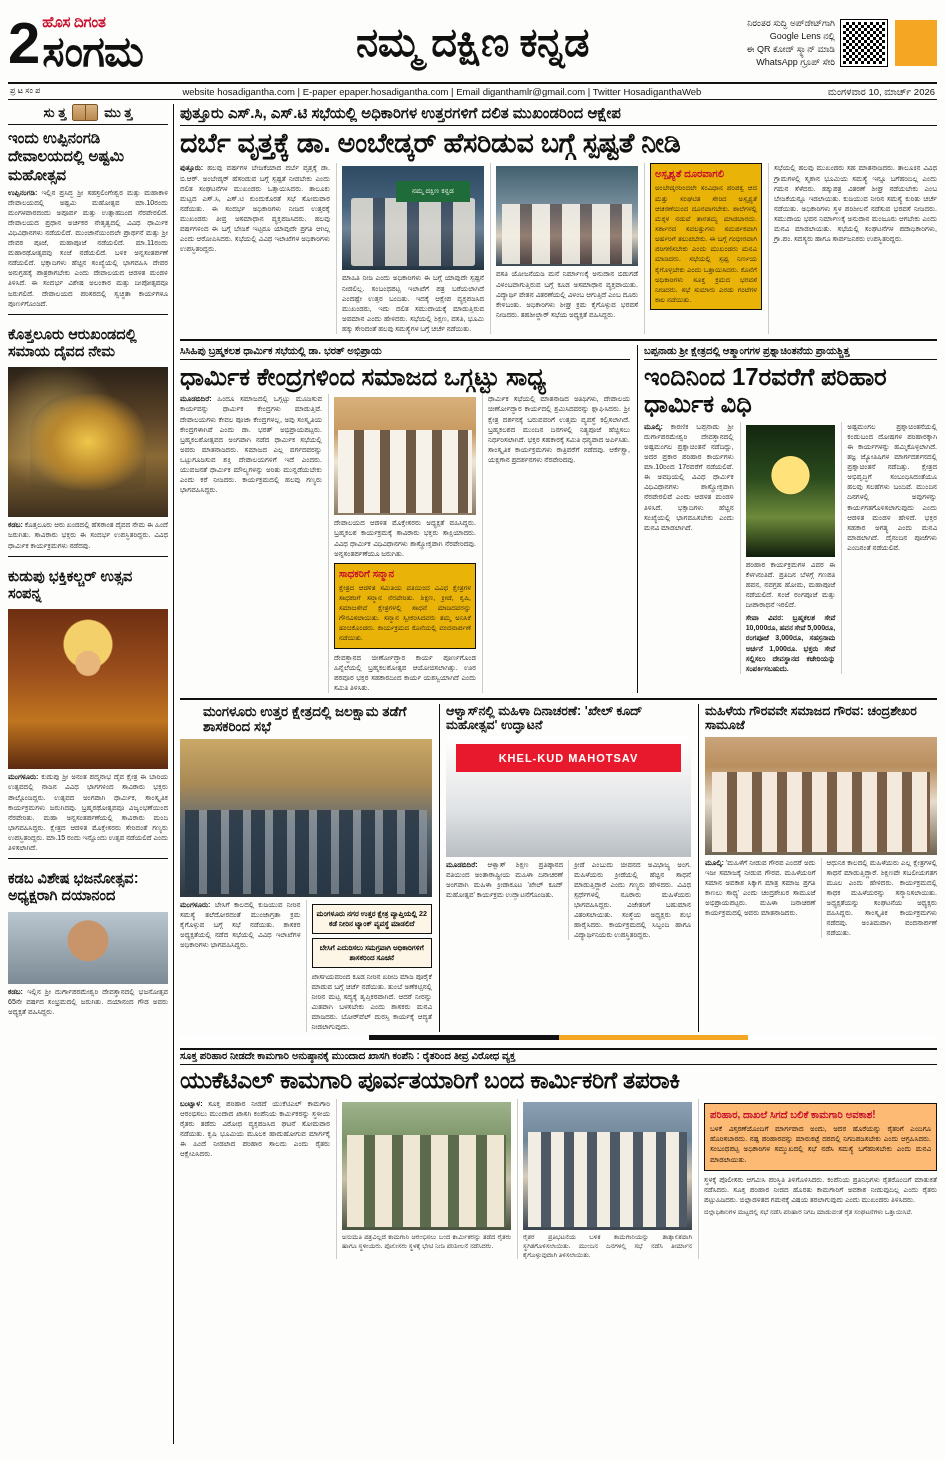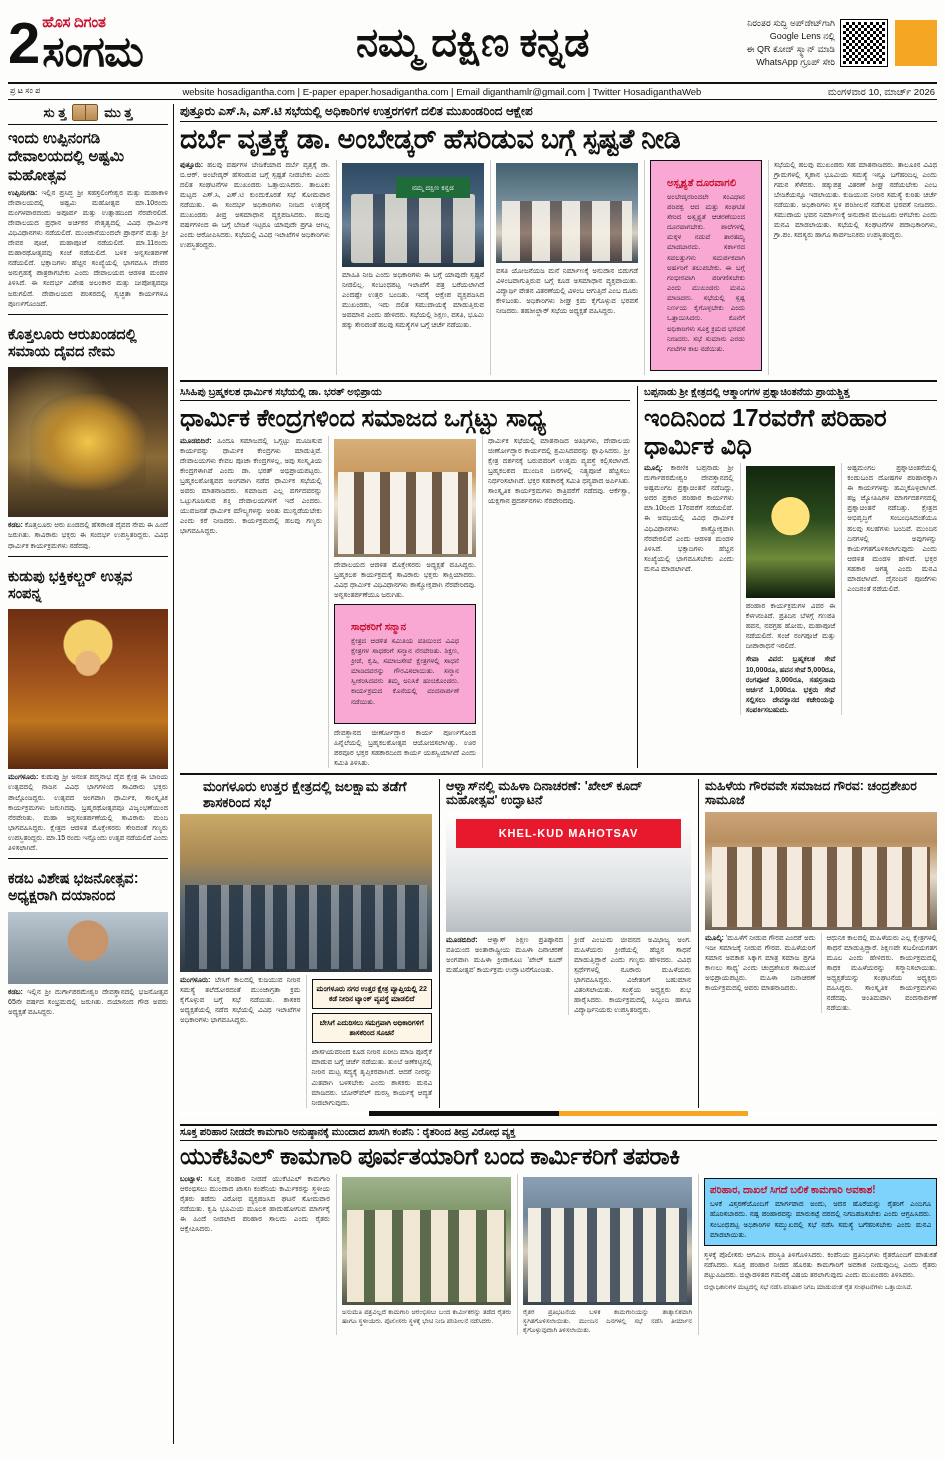--- a/index.html
+++ b/index.html
@@ -151,21 +151,21 @@
   }
   .ph-portrait {
     height: 72px;
     background:
       radial-gradient(circle at 50% 40%, #c8956a 0 22%, transparent 23%),
       linear-gradient(180deg,#b9c6cf 0%,#7d8b96 100%);
   }
 
   
   .kicker {
-    font-size: 12px; font-weight: bold; color: #111;
+    font-size: 15px; font-weight: bold; color: #111;
     border-bottom: 1px solid #111; padding-bottom: 2px; margin-bottom: 3px;
     line-height: 1.25;
   }
   .mega-head {
     font-size: 27px; font-weight: bold; line-height: 1.1; color: #111;
     margin-bottom: 5px; letter-spacing: -0.3px;
   }
   .thin-rule { border-top: 1px solid #111; }
 
   .story-cols { display: flex; gap: 6px; }
@@ -190,21 +190,21 @@
   .ph-dais {
     height: 100px;
     background: linear-gradient(180deg,#42606f 0%,#7e94a2 45%,#d8cfc0 70%,#3b4a55 100%);
     position: relative;
   }
   .ph-dais:before {
     content:""; position:absolute; inset: 38% 4% 2% 4%;
     background: repeating-linear-gradient(90deg, rgba(245,240,230,.9) 0 18px, rgba(90,60,50,.55) 18px 30px);
   }
   .boxout {
-    border: 1px solid #111; background: #f9a8d4; padding: 16px;
+    border: 1px solid #111; background: #eab308; padding: 4px;
     margin-bottom: 4px;
   }
   .boxout-h {
     font-size: 10px; font-weight: bold; color: #c8102e; margin-bottom: 3px;
     line-height: 1.2;
   }
   .boxout-b { font-size: 7px; line-height: 1.45; text-align: justify; color: #1a1a1a; }
 
   .sec {
     border-top: 2px solid #111; padding-top: 4px; margin-top: 5px;
@@ -282,21 +282,21 @@
   }
   .ph-protest:before {
     content:""; position:absolute; inset: 24% 3% 2% 3%;
     background: repeating-linear-gradient(90deg, #f2edE2 0 13px, #4d5a66 13px 23px);
   }
   .inset-box {
     border: 1px solid #111; background: #fdf6e6; padding: 4px; margin: 4px 0;
     font-size: 7.2px; line-height: 1.4; font-weight: bold; text-align: center;
   }
   .pinkbox {
-    border: 1px solid #111; background: #7dd3fc; padding: 5px; margin-top: 4px;
+    border: 1px solid #111; background: #fdba74; padding: 5px; margin-top: 4px;
   }
   .pinkbox-h { font-size: 10px; font-weight: bold; color: #c8102e; margin-bottom: 3px; }
   .pinkbox-b { font-size: 7.1px; line-height: 1.45; text-align: justify; }
   .bot-rule { border-top: 2px solid #111; margin-top: 5px; }
   .small-cap { font-size: 6.6px; line-height: 1.35; text-align: justify; color: #222; }
   .three-cols { display:flex; gap:6px; }
   .three-cols > div { flex:1; }
   .three-cols > div + div { border-left:1px solid #ccc; padding-left:5px; }
   .colorstrip { height: 5px; display: flex; margin: 3px 0; }
   .colorstrip i { flex: 1; }

